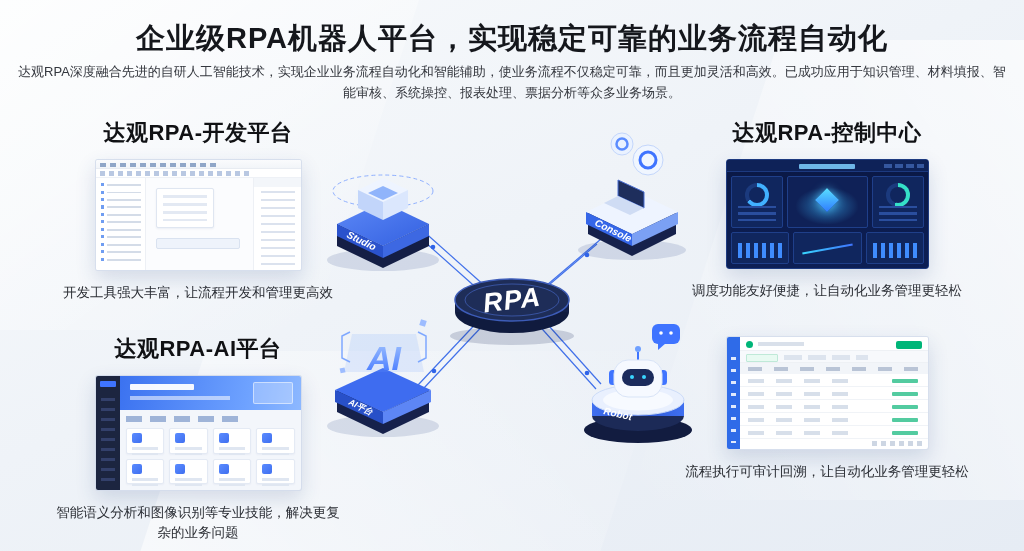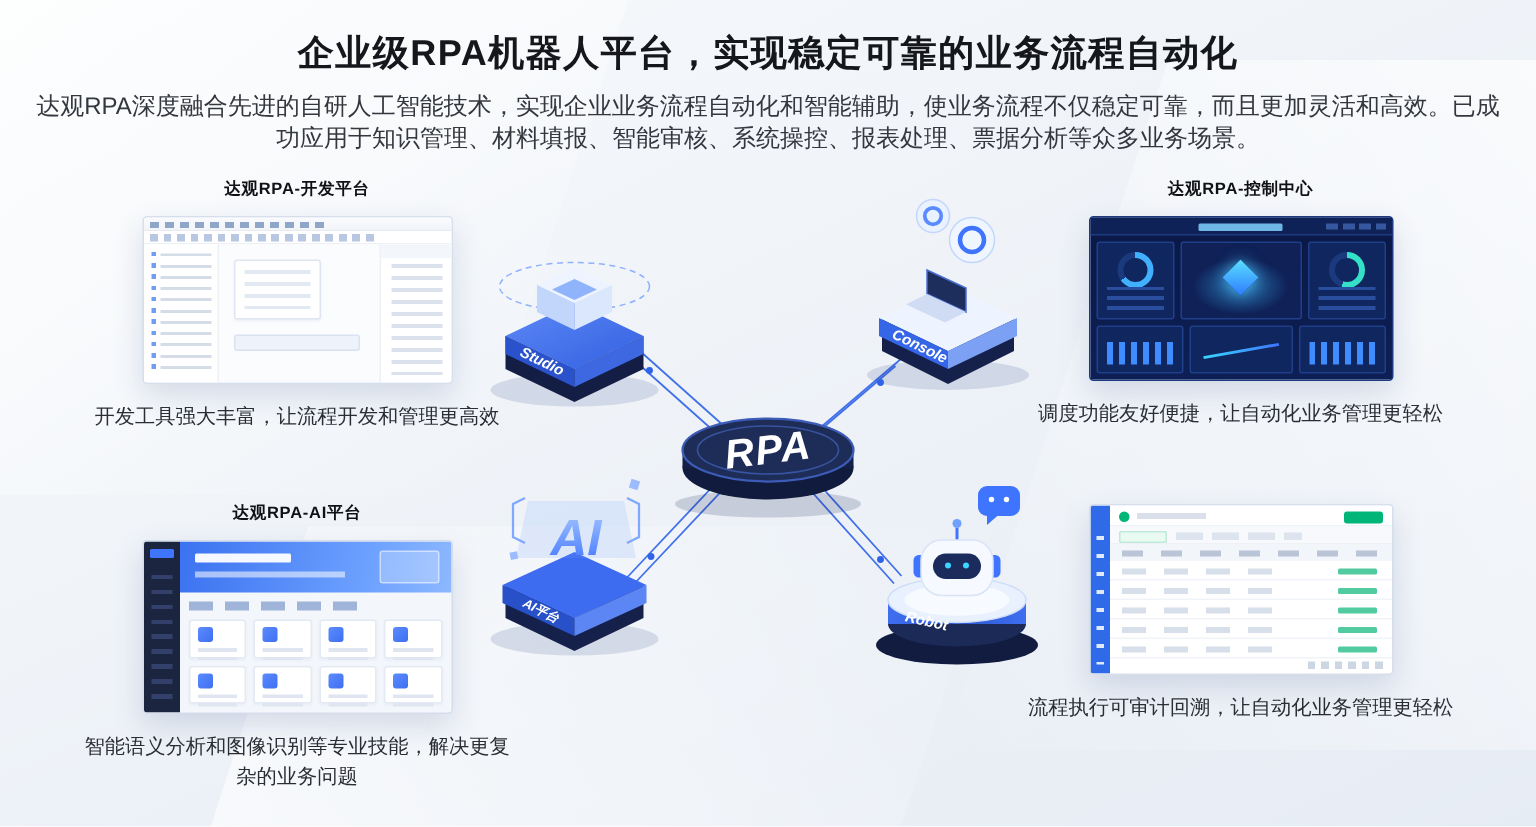--- a/index.html
+++ b/index.html
@@ -9,30 +9,30 @@
     background:linear-gradient(155deg,#f8fafc 0%,#eff3f8 45%,#e6ecf4 100%);}
   .bg-shape{position:absolute;pointer-events:none;}
   .s1{left:-140px;top:-90px;width:520px;height:420px;transform:skewX(-18deg);
     background:linear-gradient(135deg,rgba(255,255,255,.95),rgba(255,255,255,0));}
   .s2{right:-160px;top:40px;width:480px;height:460px;transform:skewX(-18deg);
     background:linear-gradient(225deg,rgba(255,255,255,.85),rgba(255,255,255,0));}
   .s3{left:160px;bottom:-80px;width:460px;height:280px;transform:skewX(-18deg);
     background:linear-gradient(45deg,rgba(255,255,255,.65),rgba(255,255,255,0));}
 
   .title{position:absolute;top:19px;left:0;width:100%;text-align:center;
-    font-size:24px;font-weight:bold;color:#15171c;letter-spacing:1px;}
+    font-size:29px;font-weight:bold;color:#15171c;letter-spacing:1px;}
   .subtitle{position:absolute;top:61px;left:50%;transform:translateX(-50%);
-    width:990px;text-align:center;font-size:16px;line-height:21px;color:#34373e;}
+    width:990px;text-align:center;font-size:13px;line-height:21px;color:#34373e;}
 
   .quad{position:absolute;width:286px;text-align:center;}
   .quad-dev{left:55px;top:118px}
   .quad-control{left:684px;top:118px}
   .quad-ai{left:55px;top:334px}
   .quad-robot{left:684px;top:336px}
-  .quad-title{font-size:11px;font-weight:bold;color:#101114;margin-bottom:11px;letter-spacing:.5px;}
+  .quad-title{font-size:22px;font-weight:bold;color:#101114;margin-bottom:11px;letter-spacing:.5px;}
   .quad-caption{font-size:13.5px;color:#2b2e34;margin-top:12px;line-height:20px;text-align:center;}
 
   .shot{position:relative;margin:0 auto;border-radius:3px;overflow:hidden;background:#fff;
     box-shadow:0 8px 20px rgba(40,70,130,.16);border:1px solid rgba(205,215,232,.8);}
 
   
   .shot-dev{width:207px;height:112px;}
   .dev-menubar{height:9px;background:linear-gradient(#fafbfd,#f2f5f9);border-bottom:1px solid #e8ecf2;position:relative;}
   .dev-menubar::before{content:"";position:absolute;left:4px;top:2.5px;width:120px;height:4px;
     background:repeating-linear-gradient(to right,#8fa6c8 0 6px,transparent 6px 10px);}

